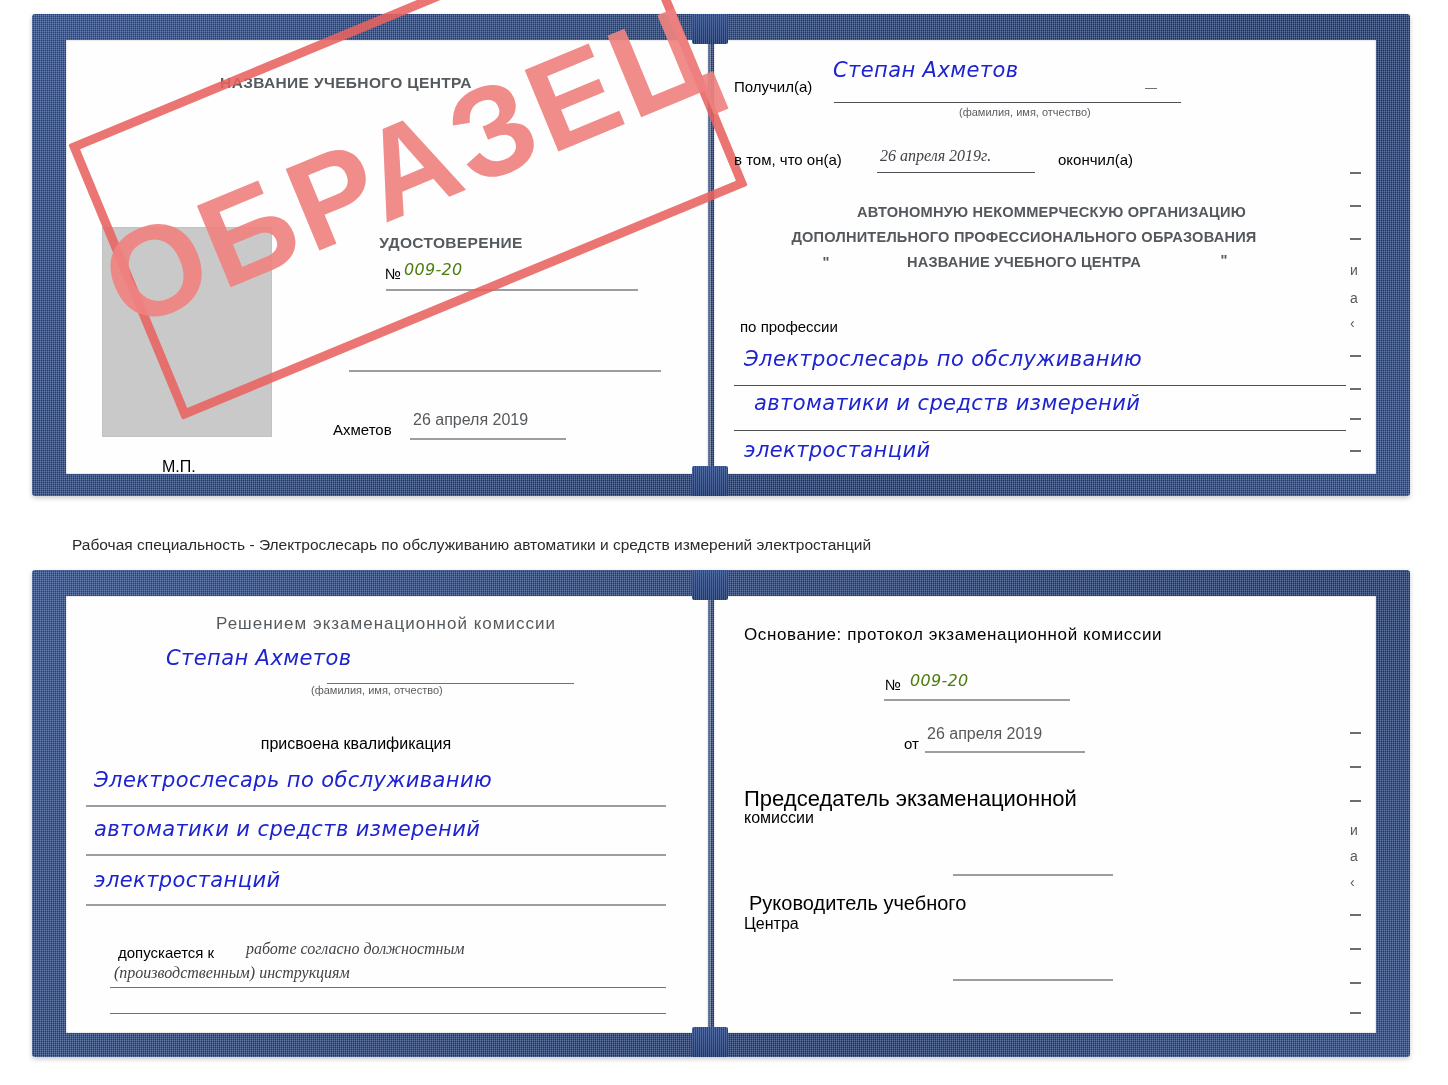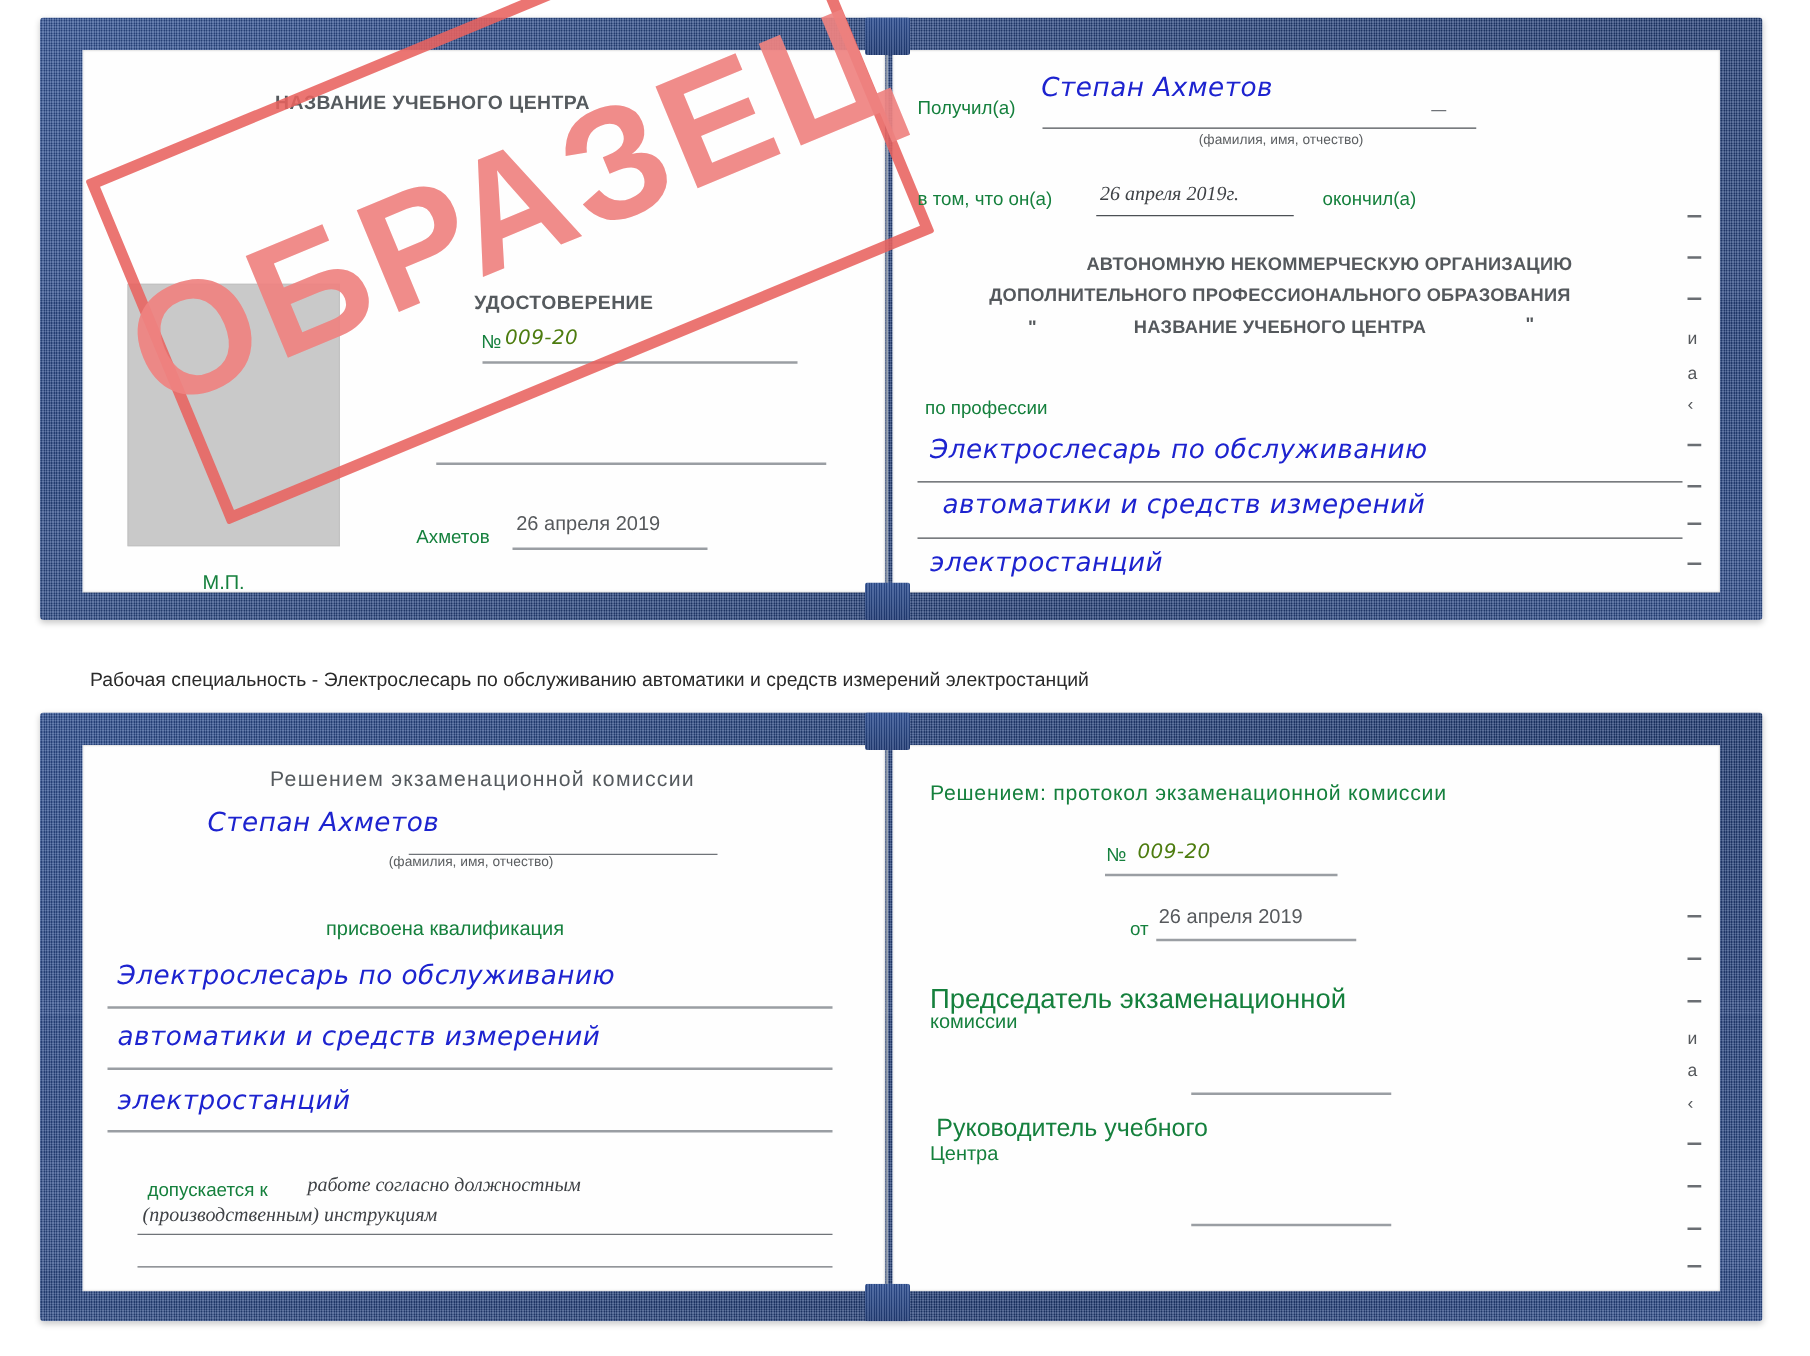--- a/index.html
+++ b/index.html
@@ -59,21 +59,21 @@
   .hdr {
     font-size: 15.5px;
     font-weight: bold;
     letter-spacing: .35px;
     color: #555a5e;
     text-align: center;
     white-space: nowrap;
   }
   .lbl {
     font-size: 15px;
-    color: #15803d;
+    color: #000000;
     white-space: nowrap;
   }
   .lbl-sm {
     font-size: 11px;
     color: #5b5e61;
     white-space: nowrap;
   }
   .org {
     font-size: 14.6px;
     font-weight: bold;
@@ -223,21 +223,21 @@
     <div class="hand" style="position:absolute; left:119px; top:18px;">Степан Ахметов</div>
     <div class="rule dark" style="left:120px; top:62px; width:347px;"></div>
     <div class="lbl-sm" style="position:absolute; left:245px; top:66px;">(фамилия, имя, отчество)</div>
     <div class="rule thin" style="left:431px; top:48px; width:12px;"></div>
 
     <div class="lbl" style="position:absolute; left:20px; top:111px;">в том, что он(а)</div>
     <div class="type-it" style="position:absolute; left:166px; top:107px;">26 апреля 2019г.</div>
     <div class="rule dark" style="left:163px; top:132px; width:158px;"></div>
     <div class="lbl" style="position:absolute; left:344px; top:111px;">окончил(а)</div>
 
-    <div class="org" style="position:absolute; left:16px; top:160px; width:620px;padding-left:47px;">АВТОНОМНУЮ НЕКОММЕРЧЕСКУЮ ОРГАНИЗАЦИЮ</div>
+    <div class="org" style="position:absolute; left:4px; top:160px; width:620px;padding-left:47px;">АВТОНОМНУЮ НЕКОММЕРЧЕСКУЮ ОРГАНИЗАЦИЮ</div>
     <div class="org" style="position:absolute; left:0px; top:185px; width:620px;">ДОПОЛНИТЕЛЬНОГО ПРОФЕССИОНАЛЬНОГО ОБРАЗОВАНИЯ</div>
     <div class="org" style="position:absolute; left:102px; top:210px; width:20px;">"</div>
     <div class="org" style="position:absolute; left:0px; top:210px; width:620px;">НАЗВАНИЕ УЧЕБНОГО ЦЕНТРА</div>
     <div class="org" style="position:absolute; left:500px; top:208px; width:20px;">"</div>
 
     <div class="lbl" style="position:absolute; left:26px; top:278px;">по профессии</div>
 
     <div class="hand" style="position:absolute; left:30px; top:307px;">Электрослесарь по обслуживанию</div>
     <div class="rule dark" style="left:20px; top:345px; width:612px;"></div>
 
@@ -293,21 +293,21 @@
 
     <div class="lbl" style="position:absolute; left:52px; top:348px;">допускается к</div>
     <div class="type-it" style="position:absolute; left:180px; top:344px;">работе согласно должностным</div>
     <div class="type-it" style="position:absolute; left:48px; top:368px;">(производственным) инструкциям</div>
     <div class="rule thin" style="left:44px; top:391px; width:556px;"></div>
     <div class="rule thin" style="left:44px; top:417px; width:556px;"></div>
   </div>
 
   <div class="page" style="left:714px; top:596px; width:662px; height:437px;">
 
-    <div class="lbl" style="position:absolute; left:30px; top:29px; font-size:17px; letter-spacing:.6px;">Решением: протокол экзаменационной комиссии</div>
+    <div class="lbl" style="position:absolute; left:30px; top:29px; font-size:17px; letter-spacing:.6px;">Основание: протокол экзаменационной комиссии</div>
 
     <div class="lbl" style="position:absolute; left:171px; top:80px;">№</div>
     <div class="hand-sm" style="position:absolute; left:196px; top:75px;">009-20</div>
     <div class="rule" style="left:170px; top:103px; width:186px;"></div>
 
     <div class="lbl" style="position:absolute; left:190px; top:139px;">от</div>
     <div class="printed" style="position:absolute; left:213px; top:129px;">26 апреля 2019</div>
     <div class="rule" style="left:211px; top:155px; width:160px;"></div>
 
     <div class="lbl" style="position:absolute; left:30px; top:190px; font-size:22px;">Председатель экзаменационной</div>

